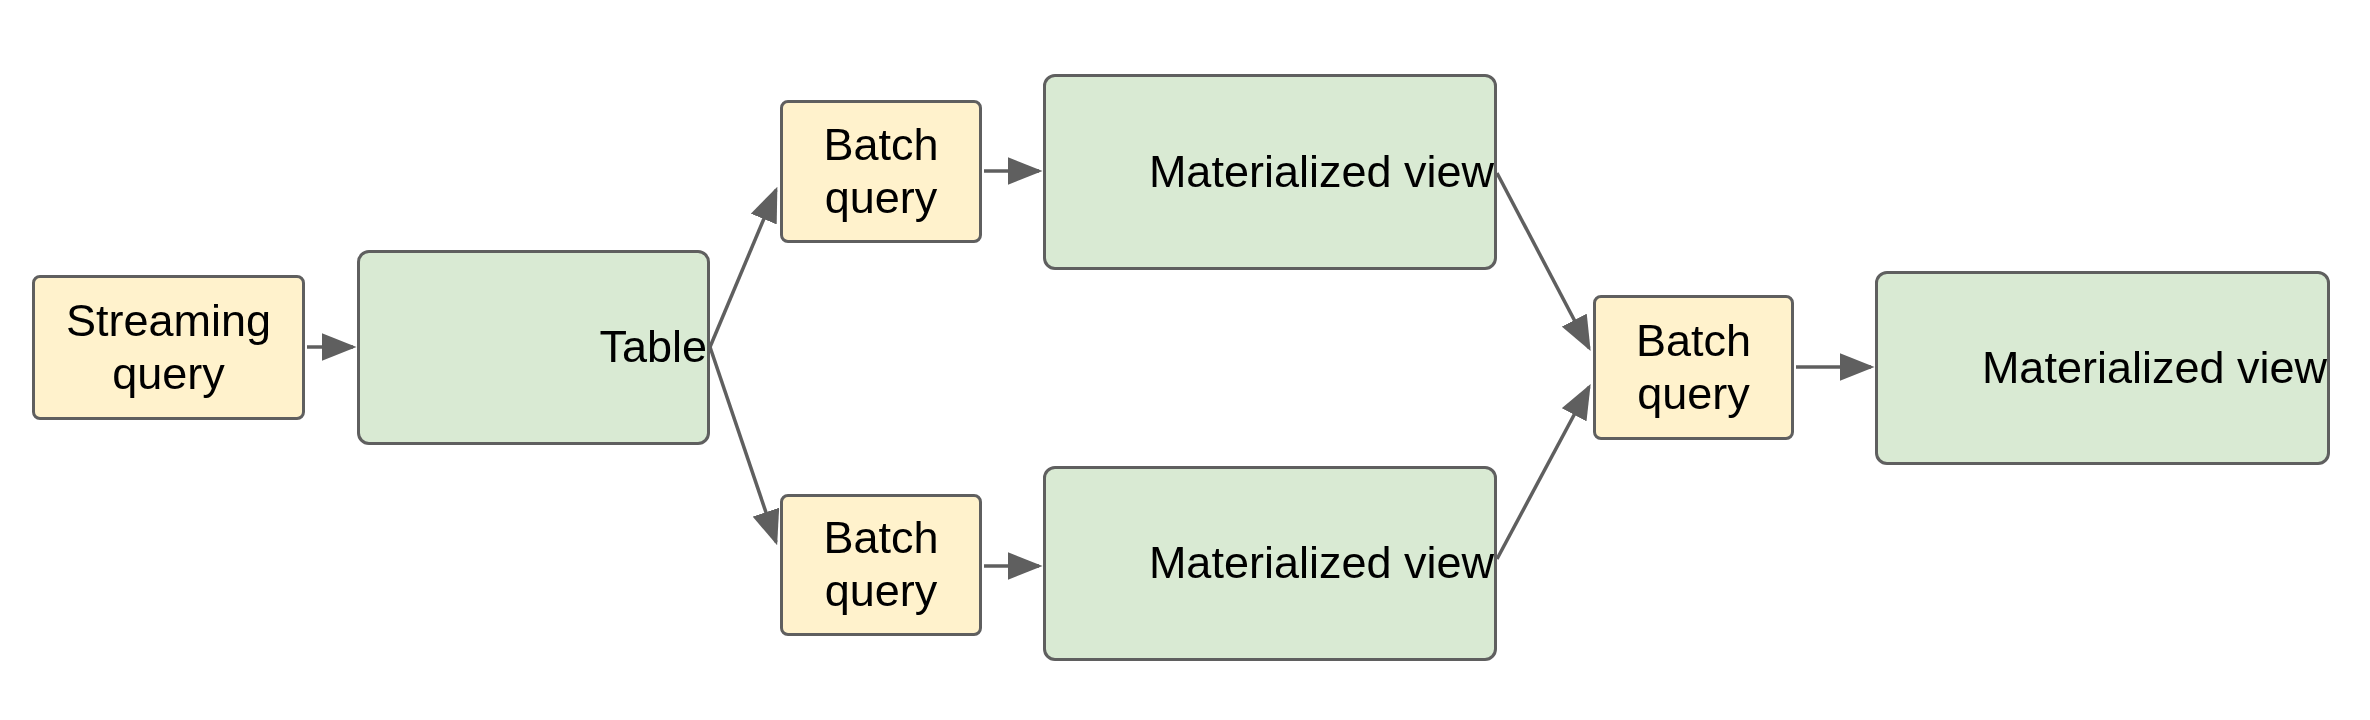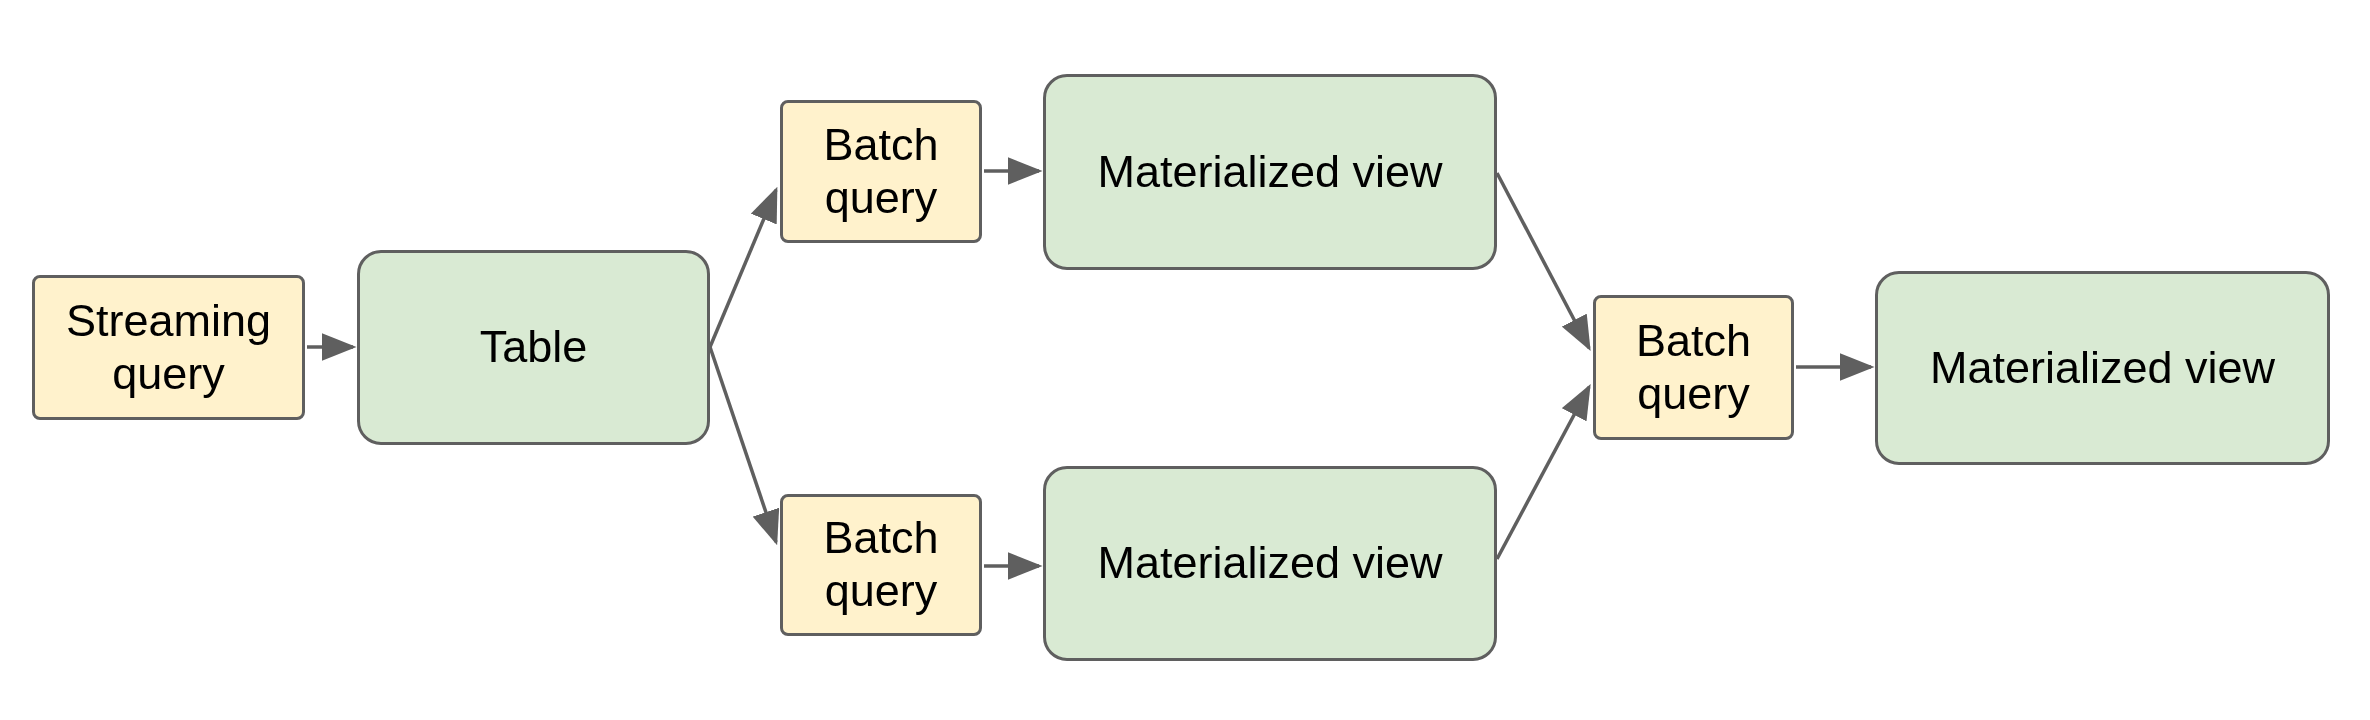--- a/index.html
+++ b/index.html
@@ -20,21 +20,21 @@
   }
   .edges{position:absolute;left:0;top:0;width:2370px;height:720px;}
   .node{
     position:absolute;
     display:flex;align-items:center;justify-content:center;
     text-align:center;
     font-size:45px;line-height:1.17;color:var(--text);
     border:3px solid var(--stroke);
   }
   .node--query{background:var(--query-fill);border-radius:8px;}
-  .node--table{background:var(--table-fill);border-radius:24px;}
+  .node--table{background:var(--table-fill);border-radius:12px;justify-content:flex-end;}
 
   
   #n-streaming   {left:32px;   top:275px; width:273px; height:145px;}
   #n-table       {left:357px;  top:250px; width:353px; height:195px;}
   #n-batch-top   {left:780px;  top:100px; width:202px; height:143px;}
   #n-mv-top      {left:1043px; top:74px;  width:454px; height:196px;}
   #n-batch-bot   {left:780px;  top:494px; width:202px; height:142px;}
   #n-mv-bot      {left:1043px; top:466px; width:454px; height:195px;}
   #n-batch-right {left:1593px; top:295px; width:201px; height:145px;}
   #n-mv-final    {left:1875px; top:271px; width:455px; height:194px;}

